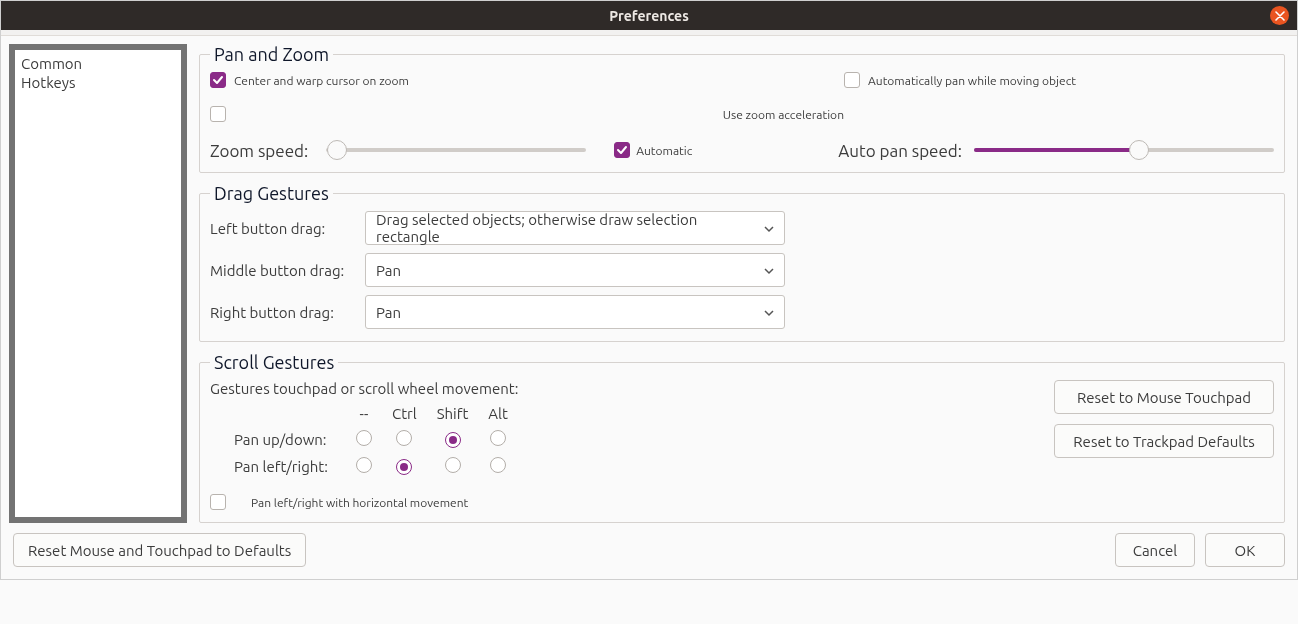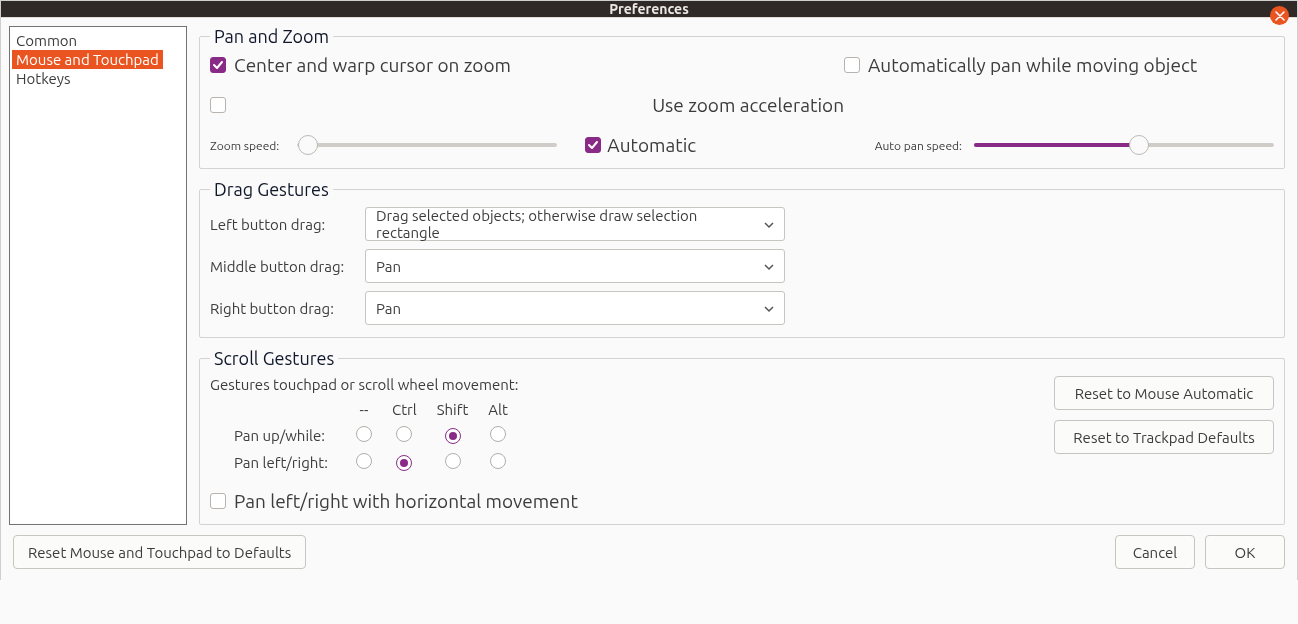--- a/index.html
+++ b/index.html
@@ -44,21 +44,21 @@
   }
   .main-area {
     flex:1;
     display:flex;
     padding: 8px 8px 0 8px;
     gap: 12px;
   }
   .sidebar {
     width: 178px;
     background: #ffffff;
-    border: 1px solid #737373;
+    border: 6px solid #737373;
     padding: 4px 0;
   }
   .sidebar-item {
     padding: 1px 4px;
     font-size: 15px;
     color: #3c3c3c;
     cursor: default;
     display:inline-block;
     margin: 0 0 0 2px;
   }
@@ -90,26 +90,26 @@
   .row { display:flex; align-items:center; gap:8px; }
   .row + .row { margin-top:8px;justify-content:space-between; }
 
   .checkbox {
     width:16px; height:16px; border:1px solid #b8b3ae; border-radius:3px;
     background:#fff; display:inline-flex; align-items:center; justify-content:center;
     flex:0 0 auto;
   }
   .checkbox.checked { background:#8a2a87; border-color:#8a2a87; }
   .checkbox.checked svg { width:12px; height:12px; }
-  .checkbox-label { font-size:19px; }
+  .checkbox-label { font-size:12px; }
 
   .pan-zoom-top { display:flex; }
   .pan-zoom-top .left-col { display:flex; flex-direction:column; gap:10px; flex:1;}
   .pan-zoom-top .right-col { width: 430px; }
-  .slider-label { font-size:12px; white-space:nowrap;}
+  .slider-label { font-size:17px; white-space:nowrap;}
   .slider {
     position:relative; flex:1; height:20px; display:flex; align-items:center;
   }
   .slider .track { height:4px; width:100%; background:#d0ccc8; border-radius:2px; position:relative;}
   .slider .fill { position:absolute; left:0; top:0; bottom:0; background:#8a2a87; border-radius:2px;}
   .slider .thumb {
     position:absolute; top:50%; transform:translate(-50%,-50%);
     width:20px; height:20px; border-radius:50%;
     background:#fafafa; border:1px solid #bdb9b5;
   }
@@ -151,21 +151,21 @@
     width:16px; height:16px; border-radius:50%;
     border:1px solid #b3aea9; background:#fff;
     display:inline-flex; align-items:center; justify-content:center;
     margin:auto;
   }
   .radio.sel { border-color:#8a2a87; border-width:1.5px;}
   .radio.sel::after{
     content:""; width:8px; height:8px; border-radius:50%; background:#8a2a87;
   }
 
-  .hmov-row { display:flex; align-items:center; gap:8px; margin-top:14px;}
+  .hmov-row { display:flex; align-items:center; gap:25px; margin-top:14px;}
 
   .bottombar {
     display:flex; align-items:center; justify-content:space-between;
     padding: 10px 12px 12px 12px;
   }
   .bottombar .right { display:flex; gap:10px;}
   .bottombar .btn { min-width:80px;}
 </style>
 </head>
 <body>
@@ -179,21 +179,20 @@
         </svg>
     </div>
   </div>
   <div class="under-titlebar"></div>
 
   <div class="body">
     <div class="main-area">
 
       <div class="sidebar">
         <div><span class="sidebar-item">Common</span></div>
-        <div><span class="sidebar-item selected">Mouse and Touchpad</span></div>
         <div><span class="sidebar-item">Hotkeys</span></div>
       </div>
 
       <div class="content">
 
         <fieldset class="group">
           <legend>Pan and Zoom</legend>
 
           <div class="pan-zoom-top">
             <div class="left-col">
@@ -288,42 +287,42 @@
               <table class="radio-grid">
                 <tbody>
                     <tr>
                   <th></th>
                   <th>--</th>
                   <th>Ctrl</th>
                   <th>Shift</th>
                   <th>Alt</th>
                 </tr>
                 <tr>
-                  <td class="rowlabel">Pan up/while:</td>
+                  <td class="rowlabel">Pan up/down:</td>
                   <td><span class="radio"></span></td>
                   <td><span class="radio"></span></td>
                   <td><span class="radio sel"></span></td>
                   <td><span class="radio"></span></td>
                 </tr>
                 <tr>
                   <td class="rowlabel">Pan left/right:</td>
                   <td><span class="radio"></span></td>
                   <td><span class="radio sel"></span></td>
                   <td><span class="radio"></span></td>
                   <td><span class="radio"></span></td>
                 </tr>
               </tbody>
                 </table>
               <div class="hmov-row">
                 <span class="checkbox"></span>
                 <span class="checkbox-label">Pan left/right with horizontal movement</span>
               </div>
             </div>
             <div class="scroll-right">
-              <div class="btn">Reset to Mouse Automatic</div>
+              <div class="btn">Reset to Mouse Touchpad</div>
               <div class="btn">Reset to Trackpad Defaults</div>
             </div>
           </div>
         </fieldset>
 
       </div>
     </div>
 
     <div class="bottombar">
       <div class="btn">Reset Mouse and Touchpad to Defaults</div>

